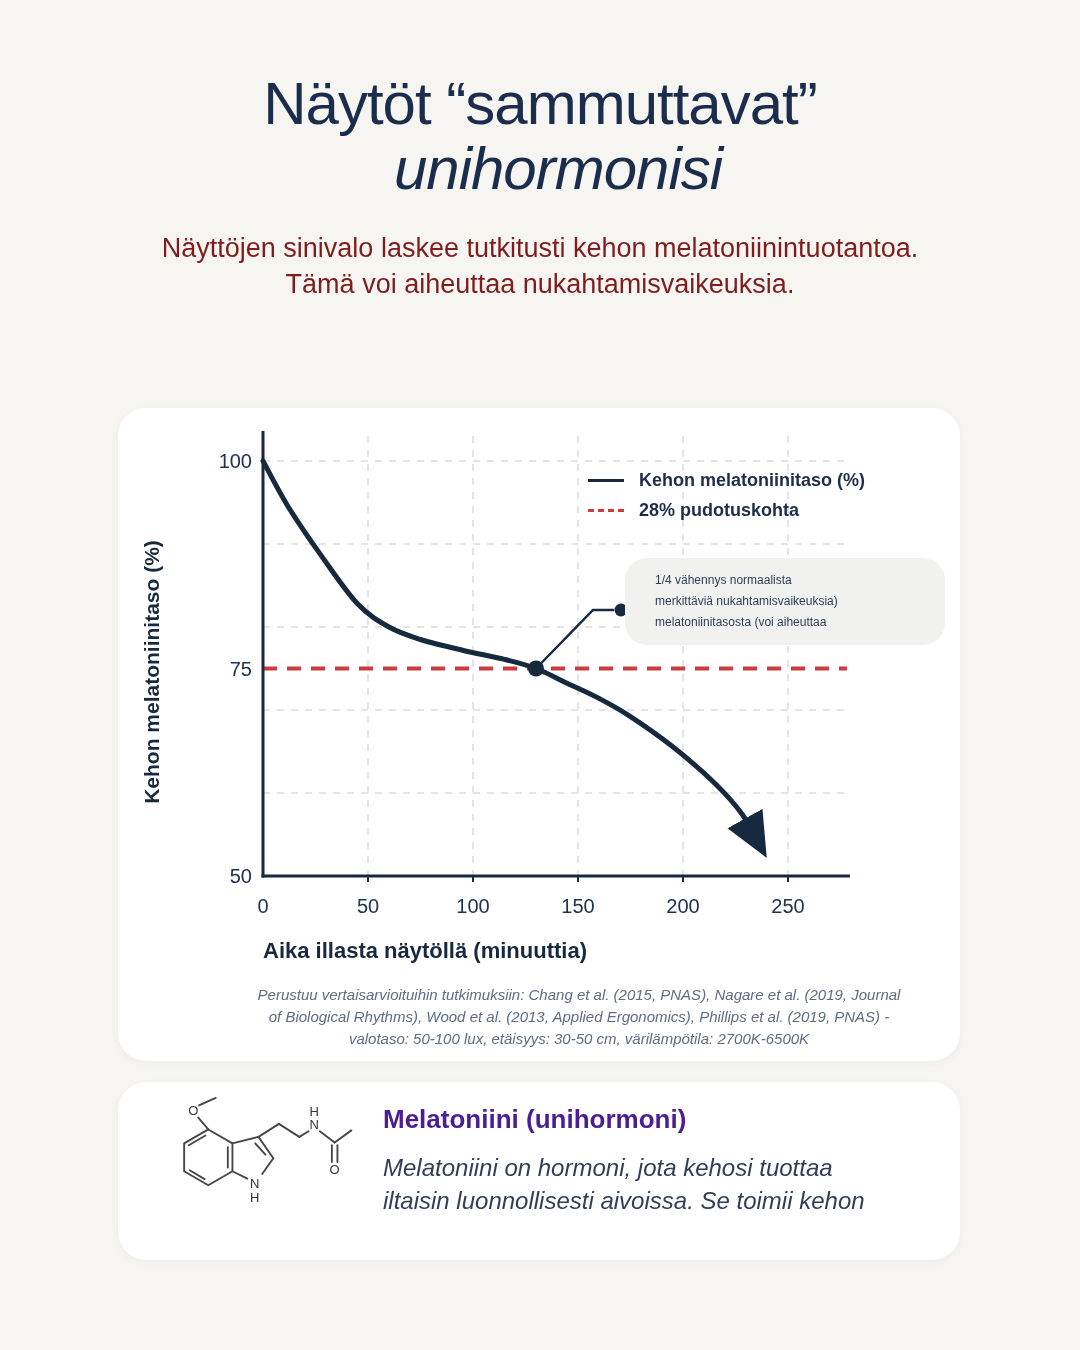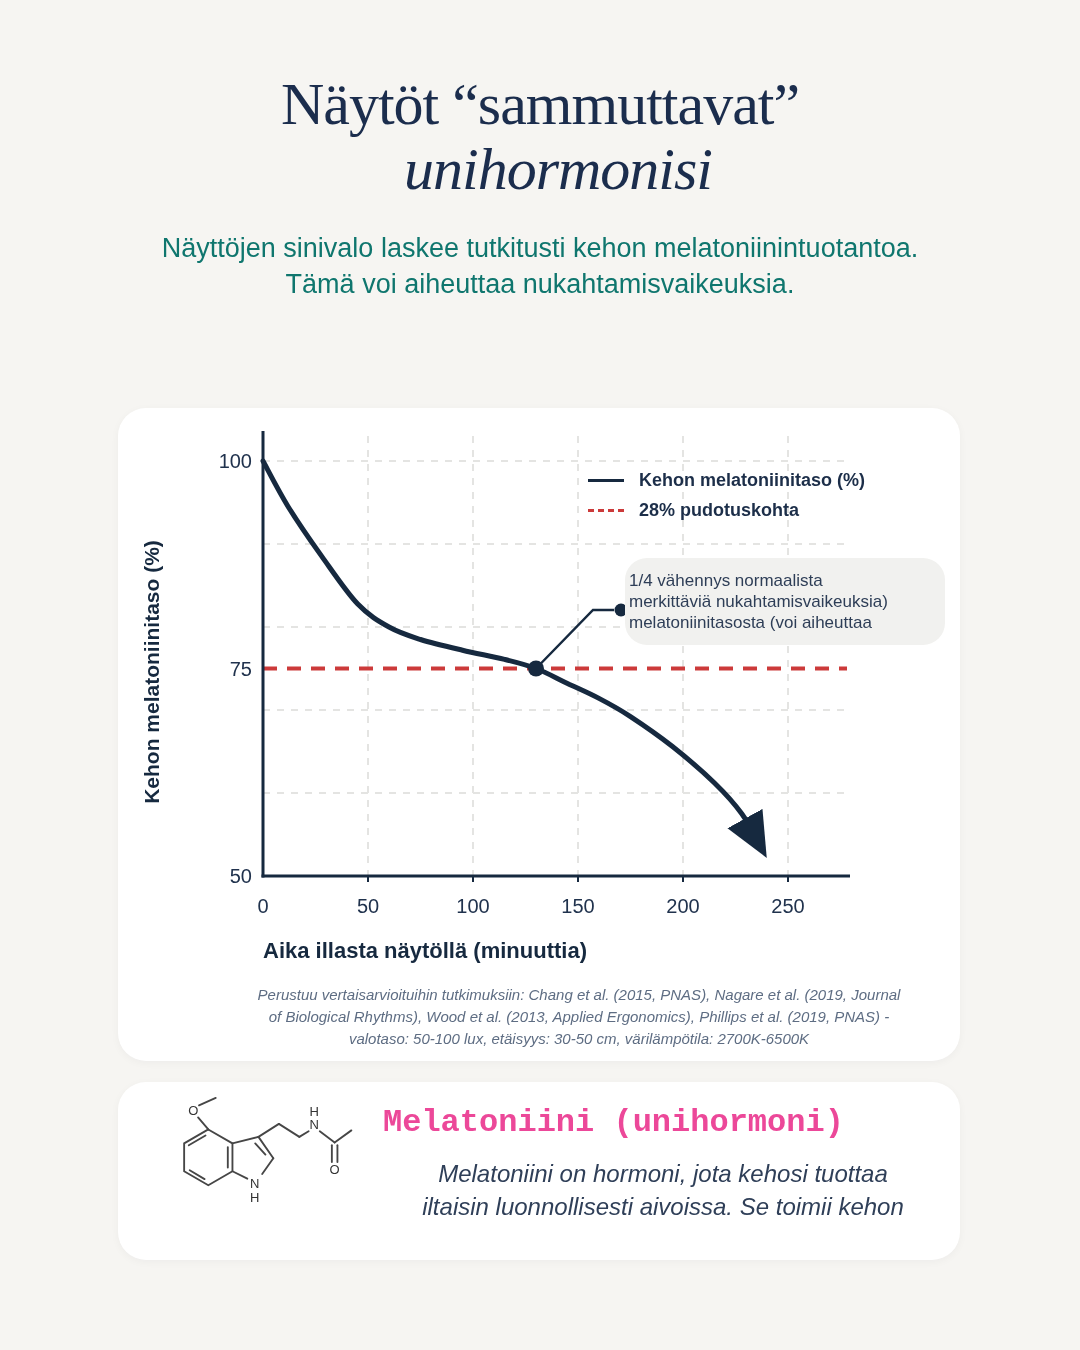--- a/index.html
+++ b/index.html
@@ -6,33 +6,33 @@
   html,body { width:1080px; height:1350px; }
   body {
     background:#f6f5f2;
     font-family:"Liberation Sans", sans-serif;
     color:#1b2d4d;
     overflow:hidden;
     position:relative;
   }
   .header { text-align:center; margin-top:72px; }
   .title {
-    font-family:Liberation Serif, serif;
+    font-family:Liberation Sans, sans-serif;
     font-size:60px;
     line-height:1.08;
     font-weight:400;
     letter-spacing:-1px;
     color:#1b2d4d;
   }
   .title .t2 { font-style:italic;margin-left:36px; }
   .subtitle {
     margin-top:28px;
     font-size:27px;
     line-height:1.35;
-    color:#0f766e;
+    color:#7f1d1d;
   }
   .card {
     position:absolute;
     left:118px;
     width:842px;
     background:#ffffff;
     border-radius:28px;
     box-shadow:0 2px 8px rgba(20,30,50,0.04);
   }
   .chart-card { top:408px; height:653px; }
@@ -60,36 +60,36 @@
   }
   .legend-row { display:flex; align-items:center; gap:15px; }
   .legend-swatch { width:36px; flex:0 0 36px; }
   .swatch-solid { border-top:3px solid #16293f; }
   .swatch-dashed { border-top:3px dashed #cc3a3a; }
   .legend-label { font-size:18px; font-weight:600; color:#1c2e49; white-space:nowrap; }
 
   .callout {
     position:absolute; left:507px; top:150px; width:320px;
     background:#f1f1ef; border-radius:22px;
-    padding:12px 4px;
-    font-size:17px; line-height:21px; color:#2e3e57;
+    padding:12px 30px;
+    font-size:12px; line-height:21px; color:#2e3e57;
   }
   .footnote {
     position:absolute; left:0; top:576px; width:922px;
     text-align:center;
     font-style:italic; font-size:15px; line-height:22px;
     color:#5e6d83;
   }
 
   .molecule-svg { position:absolute; left:40px; top:14px; }
   .mol-bond { stroke:#464646; stroke-width:2; fill:none; stroke-linecap:round; }
   .mol-atom { font-size:14px; fill:#333333; font-family:"Liberation Sans", sans-serif; }
   .molecule-text { position:absolute; left:265px; top:22px; width:560px; }
-  .molecule-heading { font-size:32px; font-weight:700; color:#ec4899;font-family:Liberation Mono, monospace; }
-  .molecule-body { margin-top:16px; font-size:24px; line-height:33px; font-style:italic; color:#2f3f58;text-align:center; }
+  .molecule-heading { font-size:26px; font-weight:700; color:#4c1d95; }
+  .molecule-body { margin-top:16px; font-size:24px; line-height:33px; font-style:italic; color:#2f3f58; }
 </style>
 </head>
 <body>
 
 <div class="header">
   <div class="title">
     <div class="t1">Näytöt “sammuttavat”</div>
     <div class="t2">unihormonisi</div>
   </div>
   <div class="subtitle">

